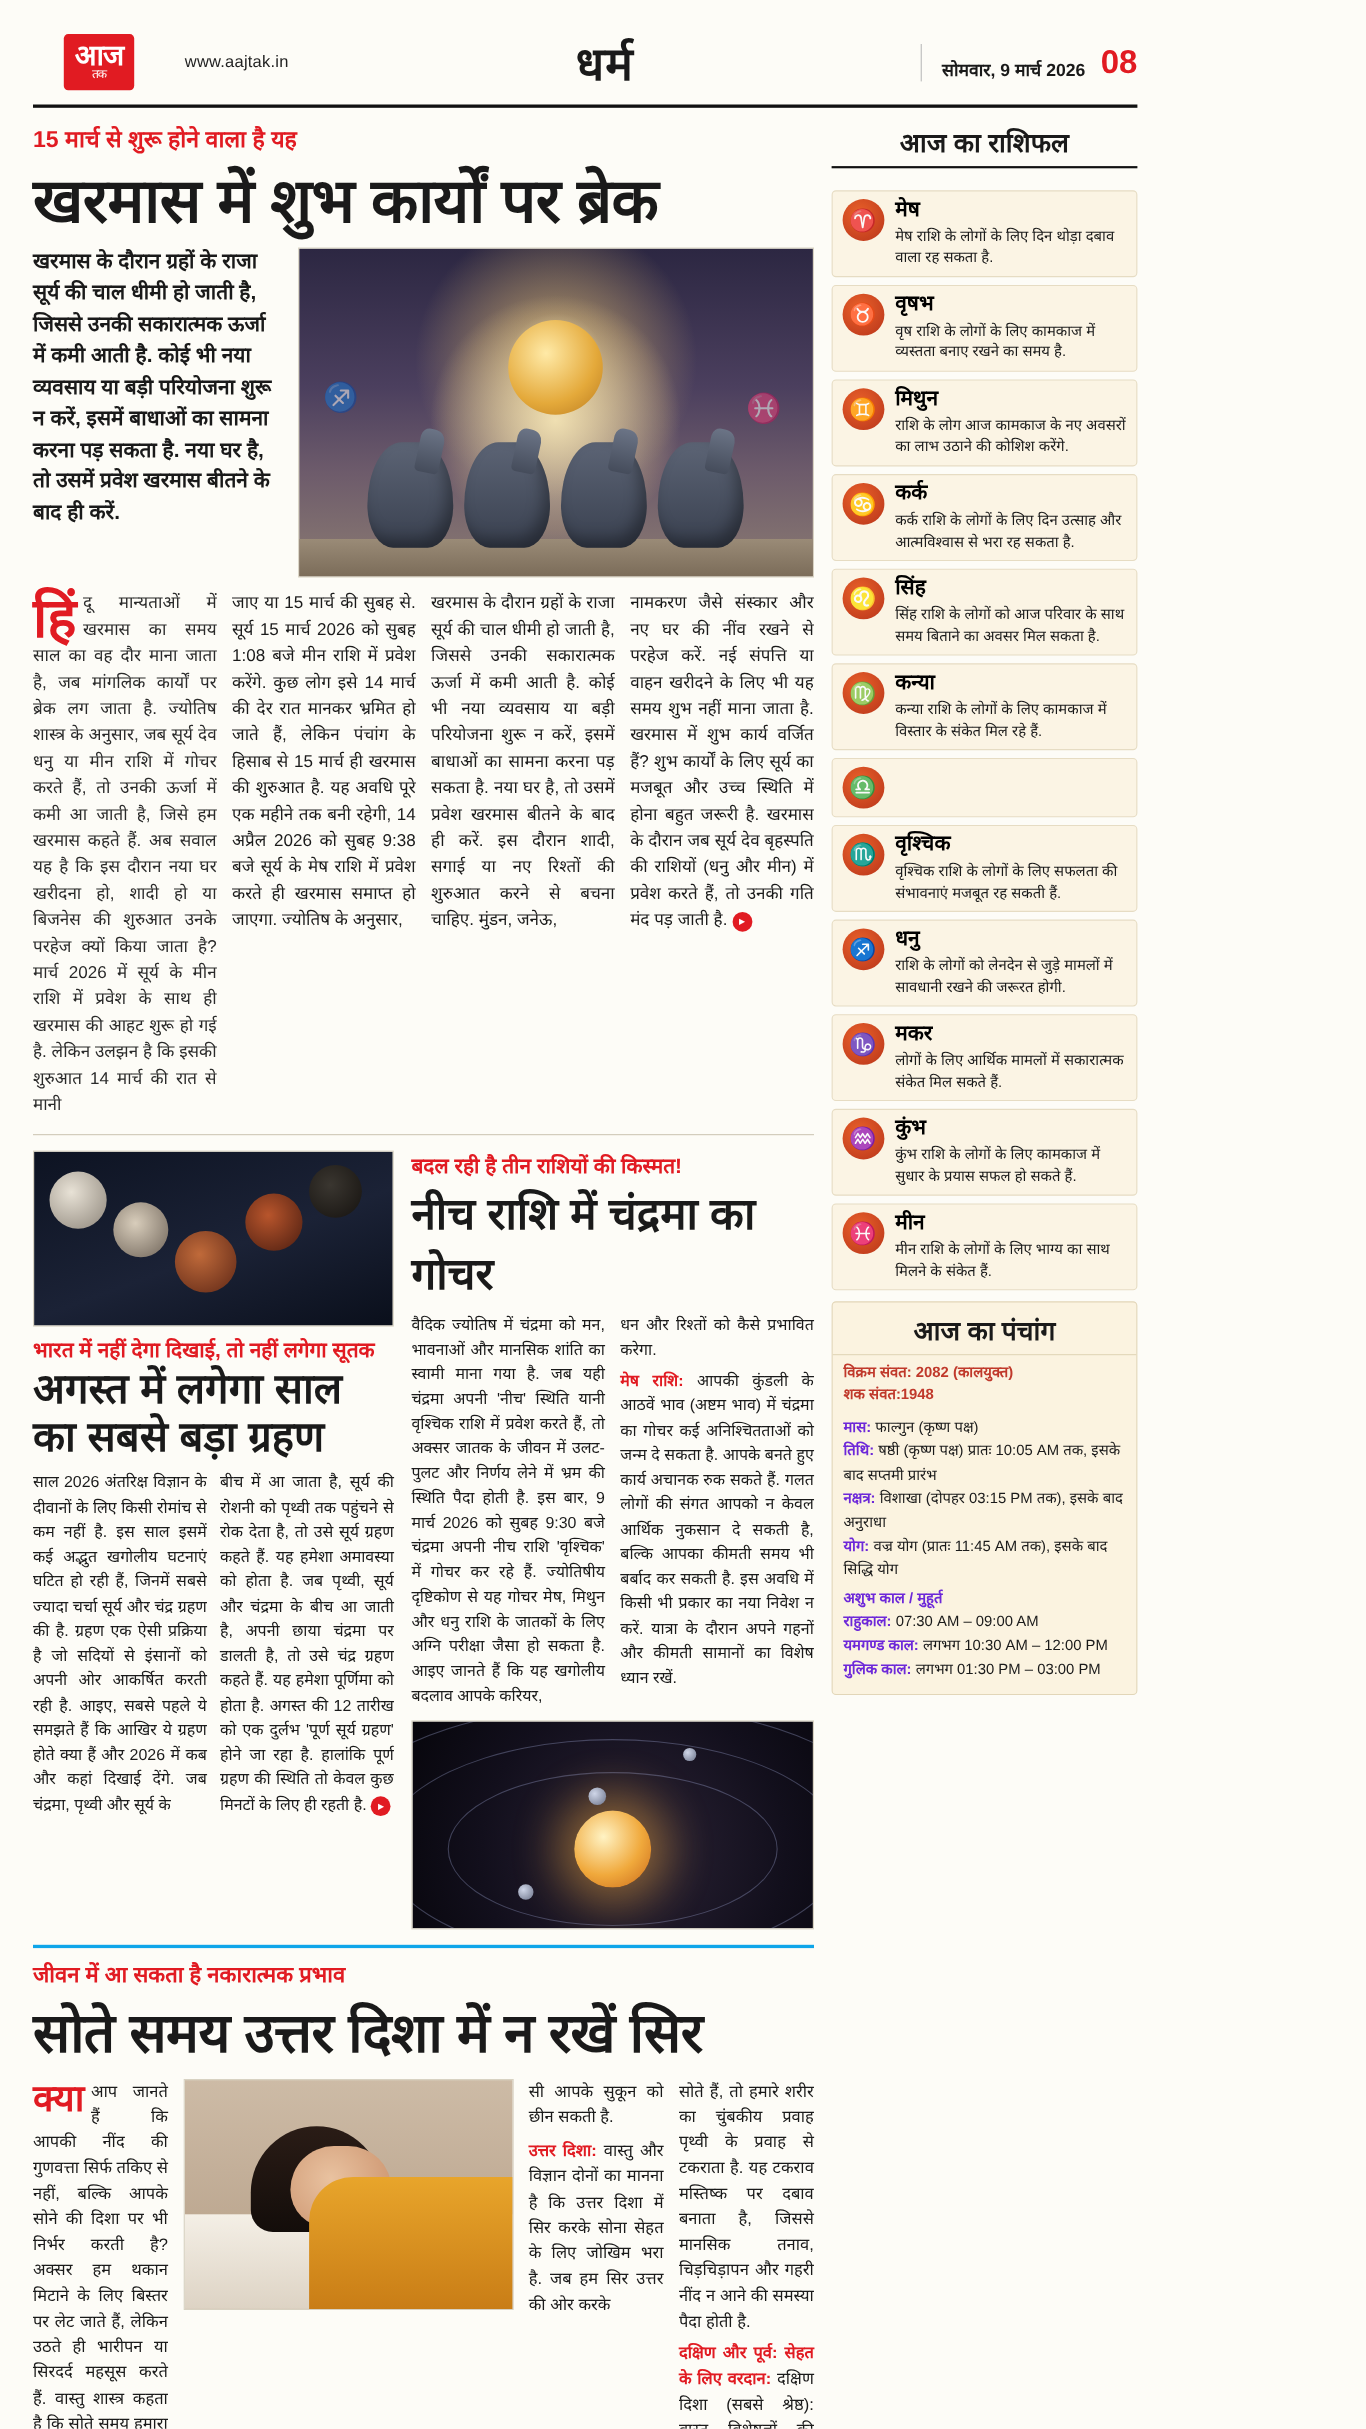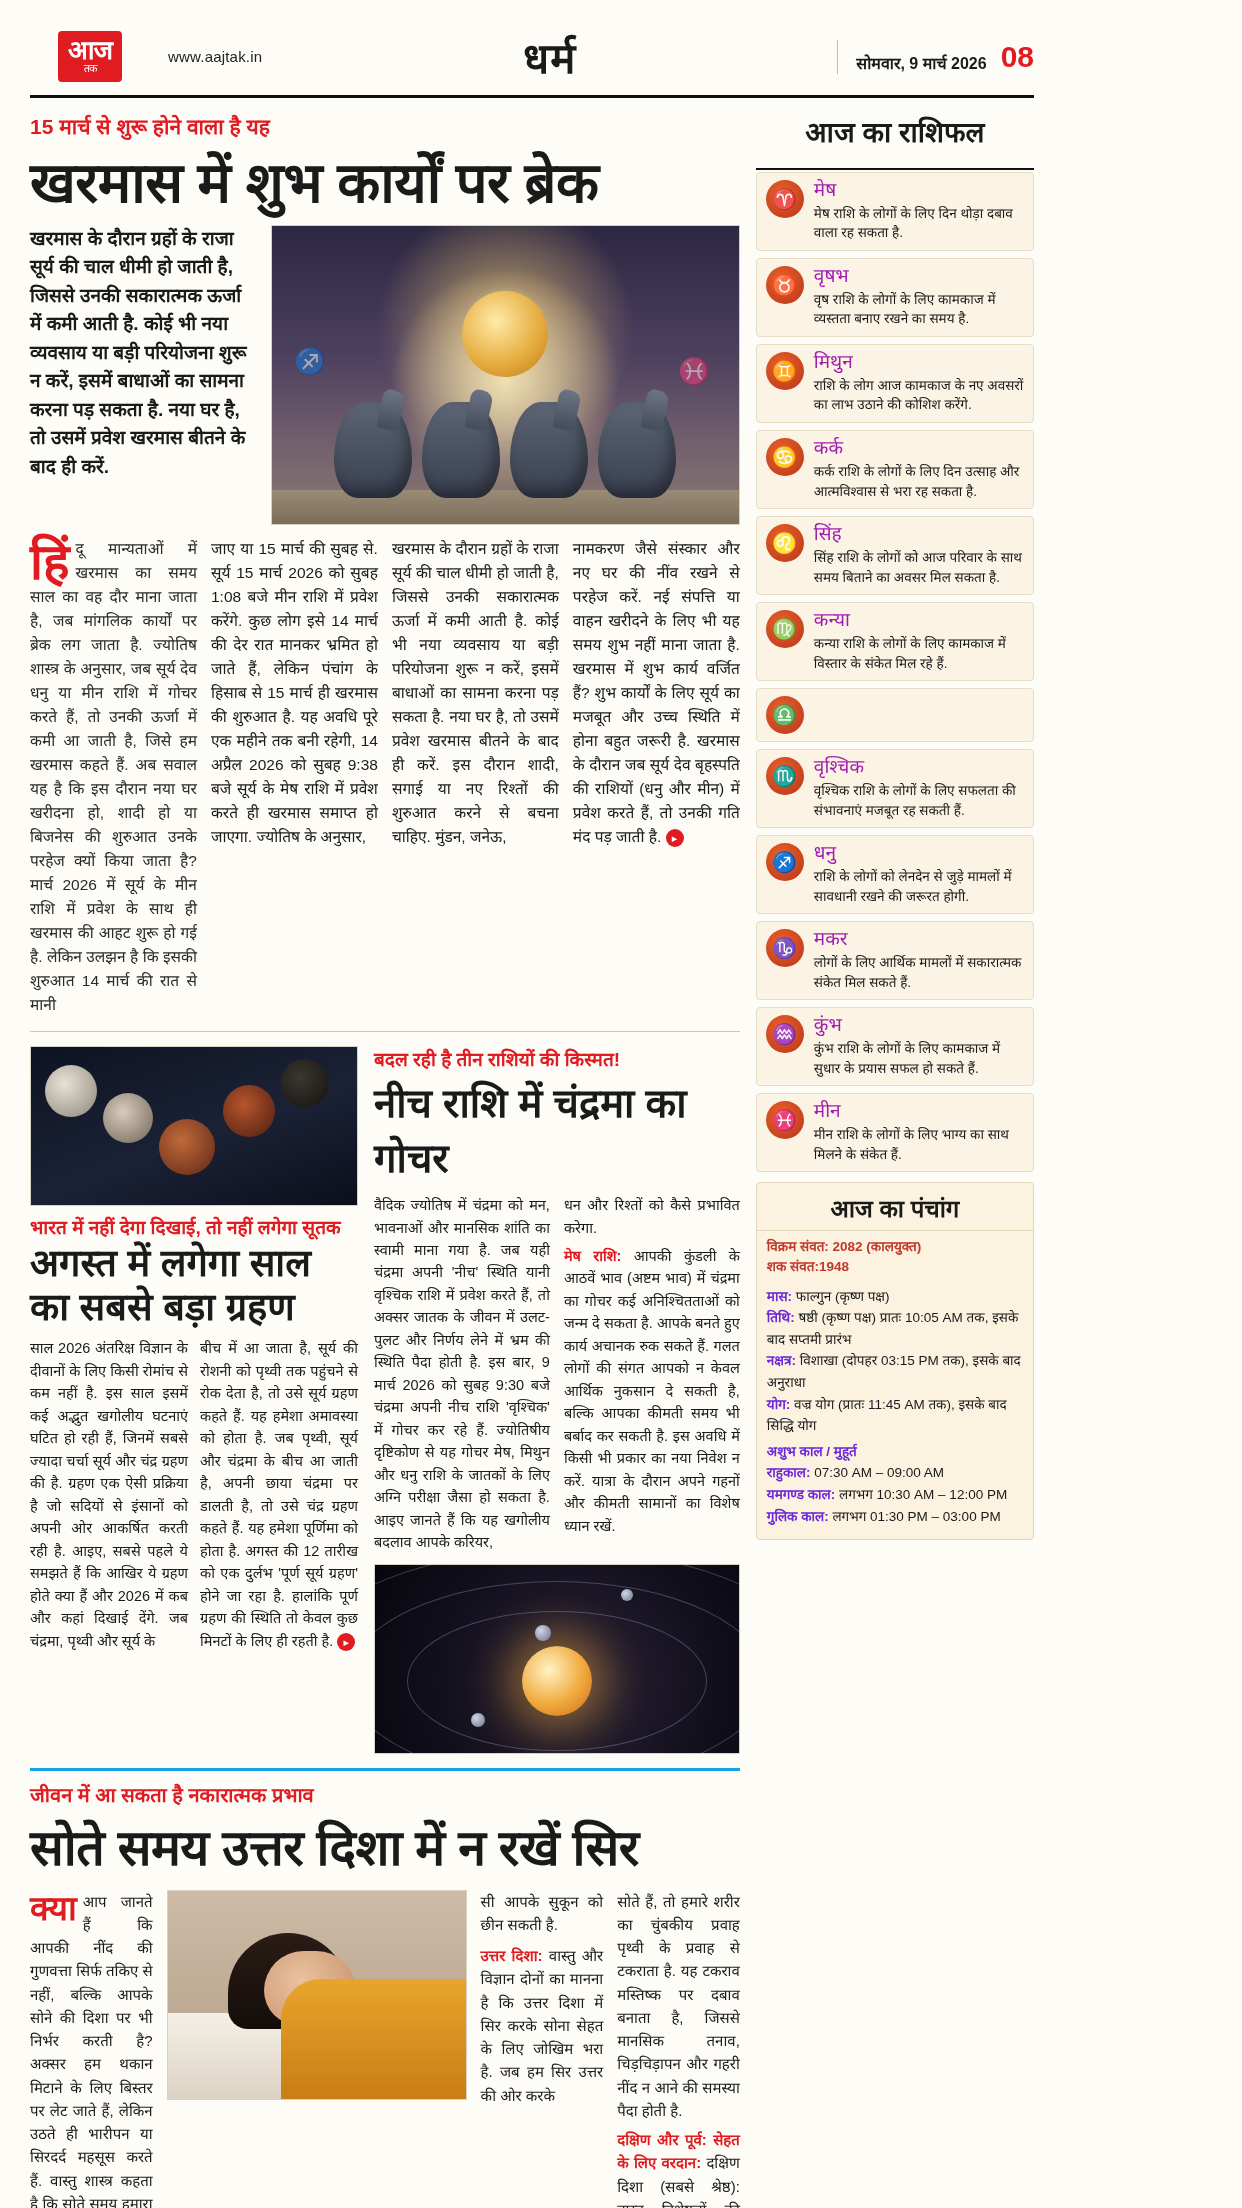--- a/index.html
+++ b/index.html
@@ -95,26 +95,26 @@
   .sleep-img { width:300px; height:210px; border:1px solid #d8d2c2; position:relative; overflow:hidden;
                background:linear-gradient(#cdbba6,#b49d85); }
   .pillow { position:absolute; left:0; bottom:0; width:100%; height:86px; background:linear-gradient(#f4efe6,#ddd3c4); }
   .blanket { position:absolute; right:0; bottom:0; width:62%; height:120px; background:linear-gradient(#e8a52b,#c97d16); border-radius:40px 0 0 0; }
   .face { position:absolute; left:96px; bottom:74px; width:92px; height:74px; border-radius:46px 46px 40px 40px;
           background:radial-gradient(circle at 40% 40%, #e9c2a0, #c9906a); }
   .hair { position:absolute; left:60px; bottom:70px; width:120px; height:96px; border-radius:60px 60px 20px 20px;
           background:linear-gradient(#2a1c16,#130d0a); }
 
   
-  .rail-title { font-size:28px; font-weight:bold; text-align:center; border-bottom:2px solid #111; padding-bottom:18px; margin-bottom:2px; }
+  .rail-title { font-size:24px; font-weight:bold; text-align:center; border-bottom:2px solid #111; padding-bottom:6px; margin-bottom:20px; }
   .zitem { display:flex; gap:10px; background:#fbf4e4; border:1px solid #e6dcc3; border-radius:4px; padding:7px 9px; margin-bottom:7px; }
   .zicon { width:38px; height:38px; flex:0 0 38px; border-radius:50%; background:radial-gradient(circle at 40% 35%, #e9612a, #b8341a);
            color:#ffe9c9; font-size:20px; display:flex; align-items:center; justify-content:center; }
   .zbody { flex:1; }
-  .zname { color:#a21caf; font-weight:normal; font-size:19px; line-height:1.1; }
+  .zname { color:#000000; font-weight:bold; font-size:19px; line-height:1.1; }
   .ztext { font-size:13.5px; line-height:1.45; margin-top:3px; }
   .panchang { background:#fbf3e0; border:1px solid #e2d6b8; border-radius:4px; margin-top:10px; }
   .panchang h3 { margin:0; font-size:24px; text-align:center; padding:8px 0 6px; border-bottom:1px solid #e2d6b8; }
   .pan-list { padding:8px 10px 12px; font-size:13.5px; line-height:1.6; }
   .pan-list b { color:#6d28d9; }
   .pan-top { font-size:13.5px; color:#c0392b; font-weight:bold; padding:6px 10px 0; line-height:1.5; }
   .readmore { display:inline-block; width:18px; height:18px; border-radius:50%; background:#e11b22; color:#fff;
               text-align:center; line-height:18px; font-size:11px; }
 </style>
 </head>

